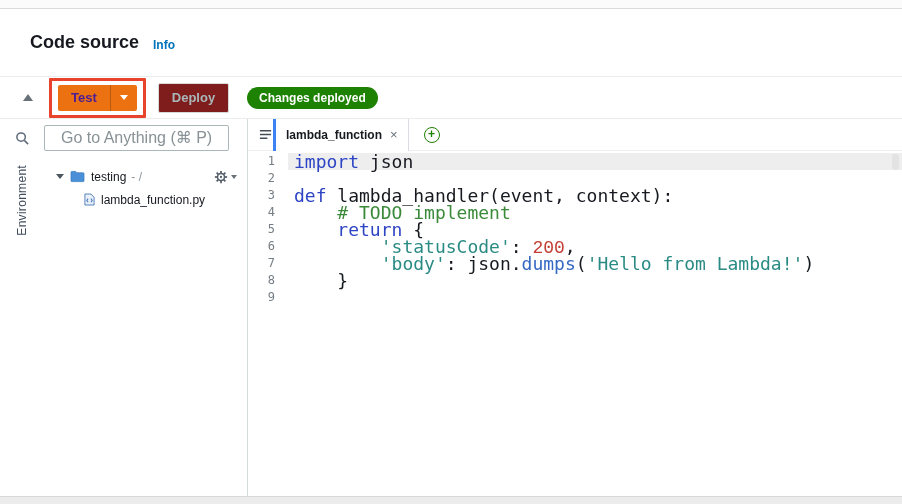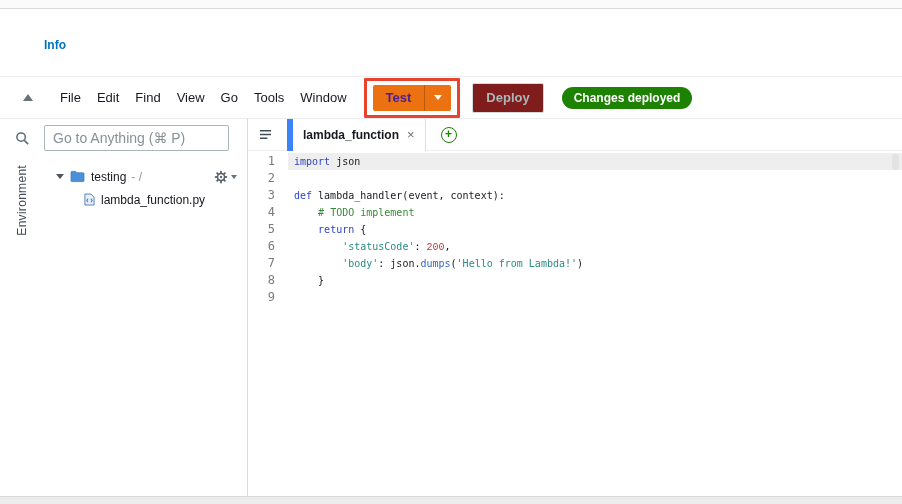--- a/index.html
+++ b/index.html
@@ -26,84 +26,76 @@
   .test-divider { width:1px; align-self:stretch; background:rgba(0,0,0,0.22); }
   .test-caret { width:0; height:0; border-left:4.5px solid transparent; border-right:4.5px solid transparent; border-top:5px solid #fff; margin:0 9px; }
 
   .deploy-btn { margin-left:12px; height:30px; padding:0 13px; background:#7f1d1d; border:1px solid #d5dbdb; border-radius:2px; font-weight:700; font-size:13px; color:#aab7b8; font-family:inherit; cursor:default; }
   .status-badge { margin-left:18px; background:var(--badge-green,#1d8102); color:#fff; font-size:12px; font-weight:700; padding:4px 12px; border-radius:12px; white-space:nowrap; }
 
   .main { flex:1; display:flex; min-height:0; }
   .left-panel { width:248px; flex:none; border-right:1px solid #d5dbdb; display:flex; flex-direction:column; }
   .search-row { height:38px; display:flex; align-items:center; flex:none; }
   .search-icon { width:44px; display:flex; justify-content:center; flex:none; cursor:pointer; }
-  .goto-input { flex:1; margin-right:18px; height:26px; border:1px solid #aab7b8; border-radius:2px; font-size:14px; padding:0 8px; font-family:inherit; color:#16191f; outline:none; min-width:0; }
+  .goto-input { flex:1; margin-right:18px; height:26px; border:1px solid #aab7b8; border-radius:2px; font-size:16px; padding:0 16px; font-family:inherit; color:#16191f; outline:none; min-width:0; }
   .goto-input::placeholder { color:#879196; }
 
   .panel-body { flex:1; display:flex; min-height:0; }
   .activity-col { width:44px; flex:none; display:flex; justify-content:center; align-items:flex-start; padding-top:8px; }
   .env-tab { writing-mode:vertical-rl; transform:rotate(180deg); font-size:12px; color:#414d5c; letter-spacing:0.3px; cursor:pointer; }
   .tree { flex:1; padding-top:8px; min-width:0; }
   .tree-row { height:23px; display:flex; align-items:center; font-size:12px; cursor:pointer; }
   .folder-row { padding:0 10px 0 12px; }
   .tri-down { width:0; height:0; border-left:4px solid transparent; border-right:4px solid transparent; border-top:5px solid #4d5560; margin-right:6px; flex:none; cursor:pointer; }
   .folder-ic { display:flex; margin-right:6px; flex:none; }
   .folder-suffix { color:#8d969e; margin-left:5px; }
   .spacer { flex:1; }
   .gear { display:flex; align-items:center; gap:3px; cursor:pointer; }
   .tri-small { width:0; height:0; border-left:3.5px solid transparent; border-right:3.5px solid transparent; border-top:4px solid #687078; }
   .file-row { padding-left:40px; }
   .file-ic { display:flex; margin-right:6px; flex:none; }
 
   .editor-col { flex:1; display:flex; flex-direction:column; min-width:0; }
   .tabbar { height:32px; flex:none; display:flex; align-items:center; border-bottom:1px solid #efefef; }
   .tablist-ic { margin-left:10px; display:flex; cursor:pointer; }
-  .tab { height:32px; display:flex; align-items:center; margin-left:14px; padding:4px 10px; border-left:6px solid #3b82f6; border-right:1px solid #d9dde1; background:#fff; cursor:pointer; }
+  .tab { height:32px; display:flex; align-items:center; padding:4px 10px; border-left:3px solid #3b82f6; border-right:1px solid #d9dde1; background:#fff; cursor:pointer; }
   .tab-label { font-size:12px; font-weight:700; }
   .tab-close { margin-left:8px; color:#687078; font-size:13px; line-height:1; cursor:pointer; }
   .new-tab { margin-left:15px; width:16px; height:16px; border:1px solid var(--badge-green,#1d8102); border-radius:50%; color:var(--badge-green,#1d8102); display:flex; align-items:center; justify-content:center; font-size:12px; font-weight:700; cursor:pointer; }
   .new-tab span { margin-top:-1px; }
 
   .editor-body { flex:1; display:flex; position:relative; padding-top:2px; min-height:0; font-family:"DejaVu Sans Mono",monospace; }
   .gutter { width:40px; flex:none; text-align:right; padding-right:13px; color:#767d84; font-size:12px; }
   .gutter-line { height:17px; line-height:17px; }
   .code { flex:1; min-width:0; }
-  .code-line { height:17px; line-height:17px; font-size:10px; white-space:pre; padding-left:6px; cursor:text; }
+  .code-line { height:17px; line-height:17px; font-size:18px; white-space:pre; padding-left:6px; cursor:text; }
   .active-line { background:#eeeeee; }
   .tok-kw { color:var(--tok-kw,#2d44c4); }
   .tok-st { color:var(--tok-st,#2a8b84); }
   .tok-cm { color:var(--tok-cm,#3a8a3a); }
   .tok-nu { color:var(--tok-nu,#c33c33);font-family:Liberation Mono, monospace; }
   .tok-fn { color:var(--tok-fn,#3568c4);margin-top:25px; }
   .tok-tx { color:var(--tok-tx,#16191f); }
   .scroll-thumb { position:absolute; top:3px; right:3px; width:7px; height:16px; background:#e3e3e3; border-radius:3px; cursor:pointer; }
 </style>
 </head>
 <body>
 
 <div class="frame">
   <div class="top-strip"></div>
 
   <div class="panel">
 
     <div class="panel-header">
+      <span class="title">Code source</span>
       <a class="info-link">Info</a>
     </div>
 
     <div class="toolbar">
       <span class="collapse-tri"></span>
-      <div class="menus">
-          <span class="menu-item">File</span>
-          <span class="menu-item">Edit</span>
-          <span class="menu-item">Find</span>
-          <span class="menu-item">View</span>
-          <span class="menu-item">Go</span>
-          <span class="menu-item">Tools</span>
-          <span class="menu-item">Window</span>
-        </div>
 
       <div class="annotation">
         <button class="test-btn">
           <span class="test-label">Test</span>
           <span class="test-divider"></span>
           <span class="test-caret"></span>
         </button>
       </div>
 
       <button class="deploy-btn">Deploy</button>

